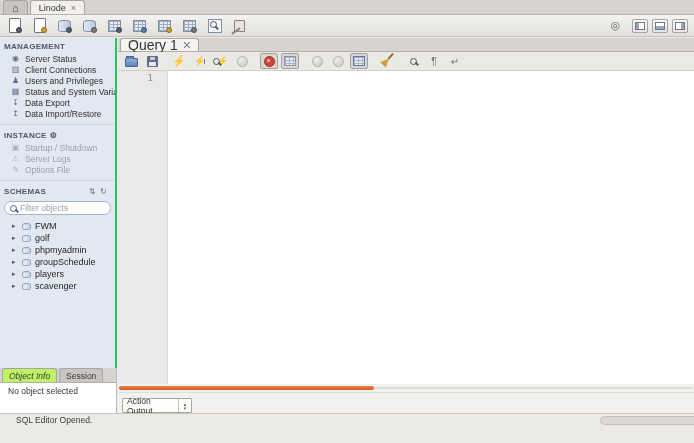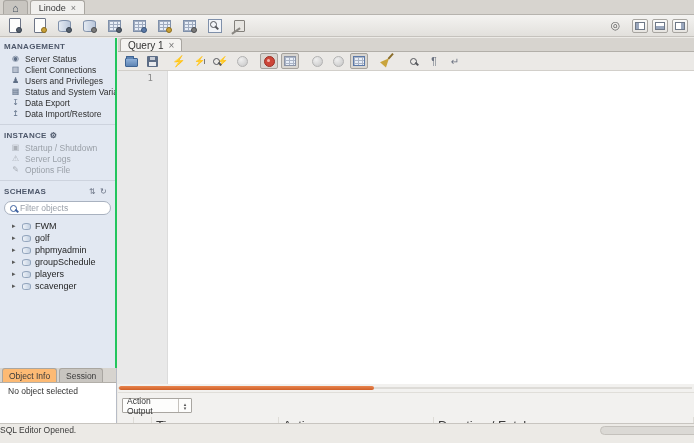--- a/index.html
+++ b/index.html
@@ -85,30 +85,30 @@
     border:1px solid #93a5bd; border-radius:4px/2.5px; }
 
   
   .infopanel { position:absolute; left:0; bottom:13px; width:117px; height:62px;
     border-right:1px solid #b7bcc6; background:#fff; }
   .iptabs { height:15px; background:#d7d4cf; border-bottom:1px solid #b2afa9;
     display:flex; align-items:flex-end; padding-left:2px; gap:2px; }
   .iptab { height:14px; display:flex; align-items:center; padding:0 6px; font-size:8.5px;
     color:#3a3a3a; background:#c8c5c0; border:1px solid #a9a6a1; border-bottom:none;
     border-radius:3px 3px 0 0; }
-  .iptab.active { background:#fdba74; }
+  .iptab.active { background:#bef264;font-style:italic; }
   .ipbody { font-size:8.5px; color:#333; padding:3px 8px; }
 
   
   .main { position:absolute; left:118px; top:38px; right:0; bottom:13px;
     display:flex; flex-direction:column; background:#f2f1ef; }
   .qtabs { height:14px; background:#d7d4cf; border-bottom:1px solid #b2afa9;
     display:flex; align-items:flex-end; padding-left:2px; }
   .qtab { height:13px; display:flex; align-items:center; gap:5px; padding:0 7px;
-    font-size:10px; color:#333; background:#f4f3f1; border:1px solid #a9a6a1;
+    font-size:14px; color:#333; background:#f4f3f1; border:1px solid #a9a6a1;
     border-bottom:none; border-radius:3px 3px 0 0; }
   .qtab .x { color:#777; }
   .edtoolbar { height:19px; background:#ebe9e6; border-bottom:1px solid #d2cfca;
     display:flex; align-items:center; gap:3px; padding-left:4px; }
   .eb { width:18px; height:16px; display:flex; align-items:center; justify-content:center;
     position:relative; }
   .eb.pressed { background:#d9d6d1; border:1px solid #a5a29d; border-radius:2px; }
   .eb.gap { margin-left:6px; }
   .fold { width:13px; height:9px; background:linear-gradient(#8fb0d8,#5f85b4);
     border:1px solid #3e6392; border-radius:1px; position:relative; margin-top:2px; }
@@ -154,23 +154,23 @@
     display:flex; flex-direction:column; align-items:center; justify-content:center;
     font-size:5px; color:#555; line-height:4px; }
   .ahead { margin-top:4px; height:12px; display:flex; font-size:13px; color:#3a3a3a;
     border-bottom:3px solid #d9713c; }
   .ahead .c { border-right:1px solid #dedcd7; padding:1px 0 0 4px; white-space:nowrap; overflow:hidden; }
   .c.c-ic1 { width:16px; } .c.c-ic2 { width:18px; }
   .c.c-time { width:127px; } .c.c-action { width:155px; }
   .c.c-msg { width:211px; } .c.c-dur { flex:1; }
 
   
-  .statusbar { position:absolute; left:0; right:0; bottom:0; height:20px;
+  .statusbar { position:absolute; left:0; right:0; bottom:0; height:30px;
     background:#eceae6; border-top:1px solid #c8c5c0; font-size:8.5px; color:#3a3a3a;
-    padding:1px 0 0 0; }
+    padding:1px 0 0 16px; }
   .sb-thumb { position:absolute; left:600px; top:2px; width:100px; height:9px;
     background:#dbd9d5; border:1px solid #c4c1bc; border-radius:5px; }
 </style>
 </head>
 <body>
 
 <div class="app">
 
   <div class="tabbar">
     <div class="wtab">

